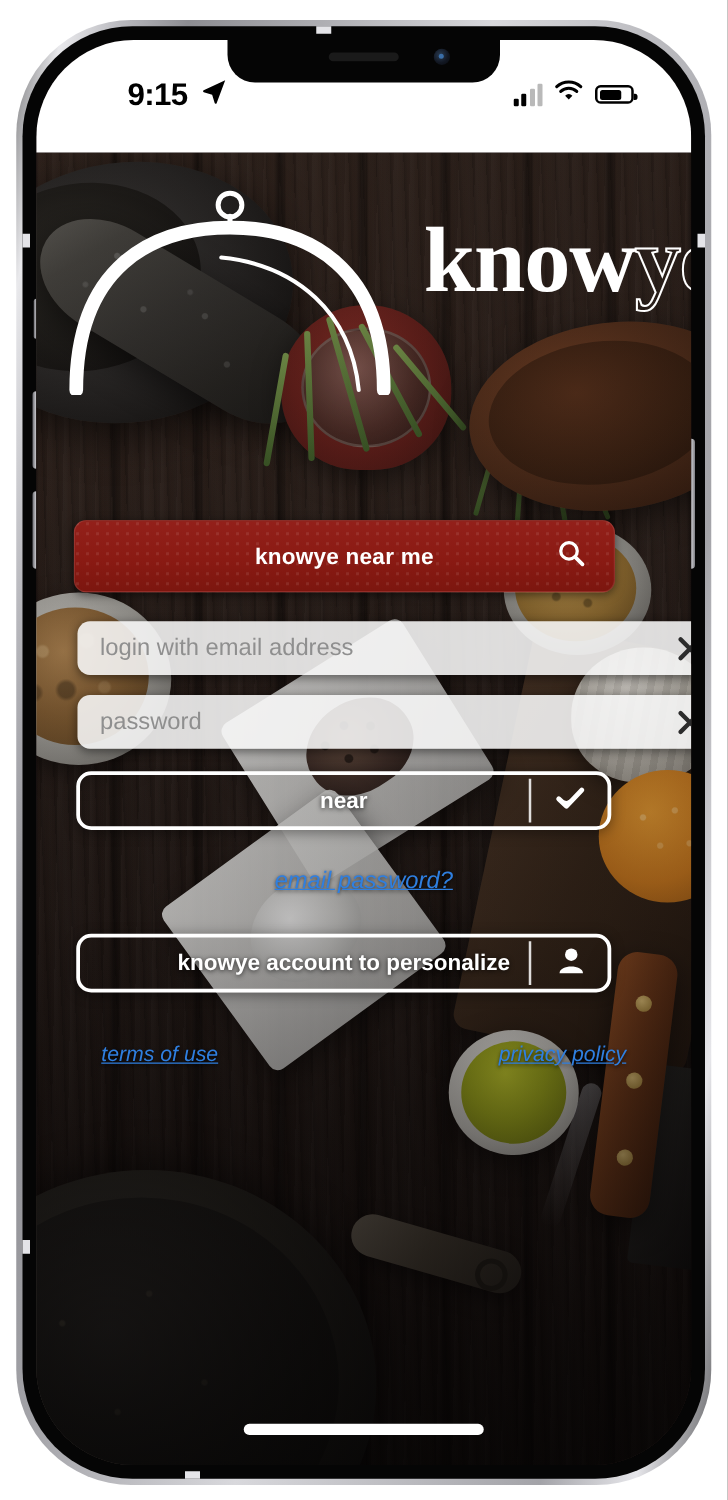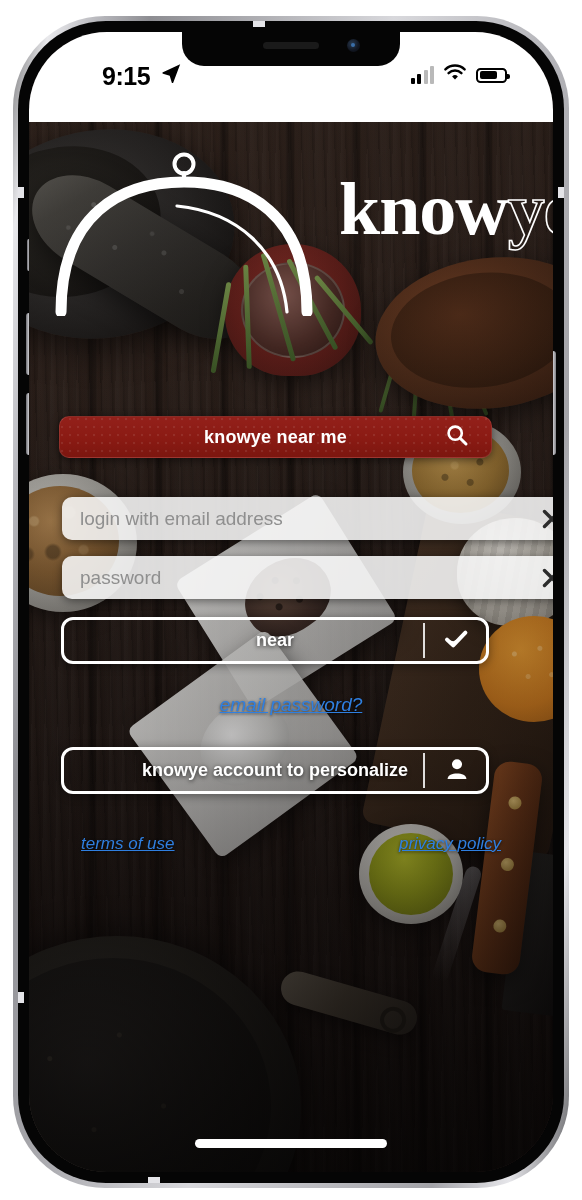--- a/index.html
+++ b/index.html
@@ -425,21 +425,21 @@
   #tagline{
     margin-top:0px;
     font-family:"Liberation Serif", serif;
     font-size:20px; color:#ffffff; letter-spacing:2.6px;
     text-shadow:0 1px 4px rgba(0,0,0,0.7);
   }
 
   
   #near-me-btn{
     position:absolute; left:30px; top:294px; width:432px+0;
-    width:433px; height:42px;
+    width:433px; height:58px;
     border-radius:10px;
     background:
       radial-gradient(circle at 2px 2px, rgba(255,255,255,0.085) 0 1.1px, transparent 1.6px) 0 0/8px 8px,
       linear-gradient(180deg,#93201a 0%, #8a1a13 55%, #7c160f 100%);
     border:1px solid rgba(255,255,255,0.10);
     box-shadow:0 2px 8px rgba(0,0,0,0.5);
     display:flex; align-items:center; justify-content:center;
     cursor:pointer;
   }
   #near-me-label{

